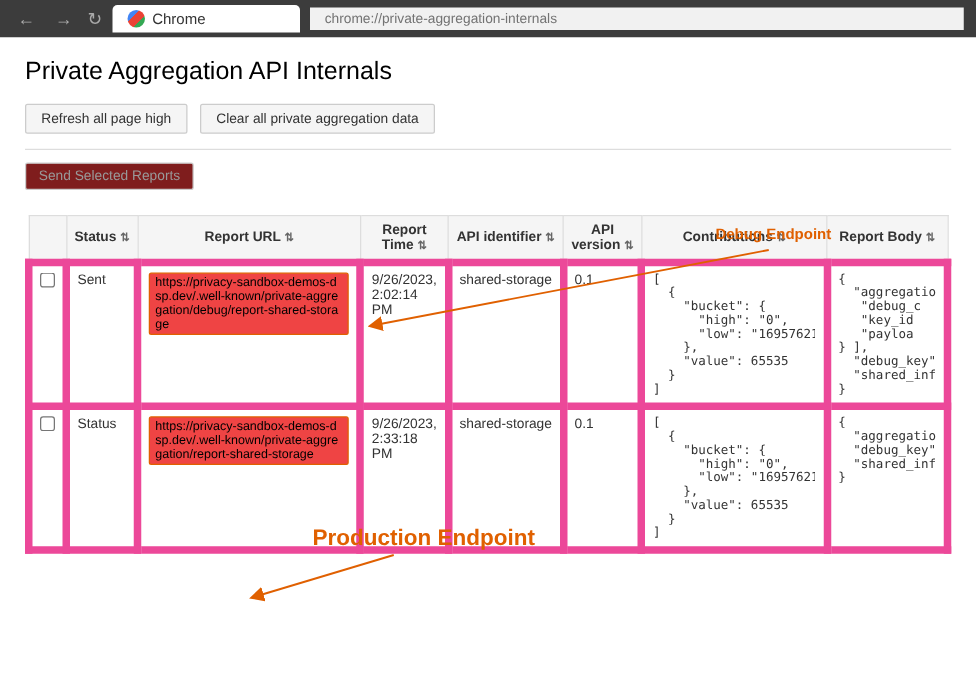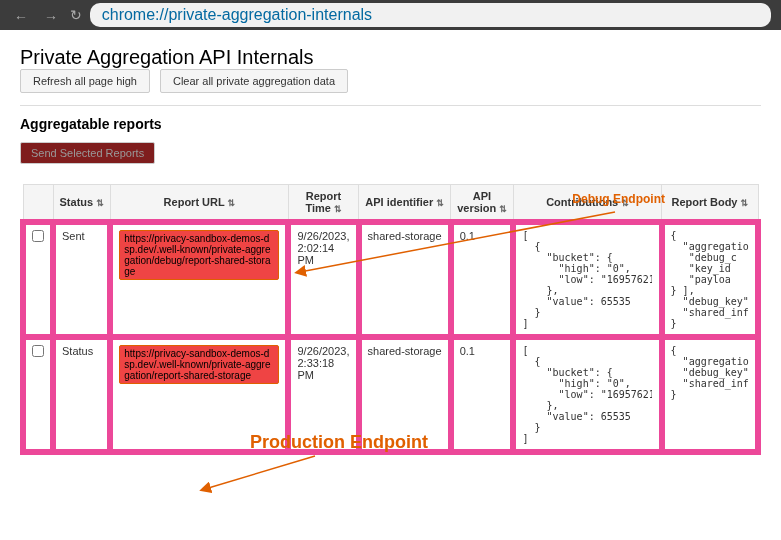--- a/index.html
+++ b/index.html
@@ -44,40 +44,41 @@
       width: 14px;
       height: 14px;
       border-radius: 50%;
       background: #e44;
       display: flex;
       align-items: center;
       justify-content: center;
     }
     .address-bar {
       background: #f1f1f1;
-      border-radius: 10px;
+      border-radius: 0;
       padding: 3px 12px;
-      font-size: 16px;
-      color: #0369a1;
+      font-size: 11px;
+      color: #737373;
       flex: 1;
       white-space: nowrap;
       overflow: hidden;
       text-overflow: ellipsis;
     }
 
     
     .page-content {
       padding: 16px 20px;
       background: #fff;
     }
 
     .page-title {
       font-size: 20px;
       font-weight: normal;
       color: #000;
+      margin-bottom: 14px;
     }
 
     .toolbar {
       display: flex;
       gap: 10px;
       margin-bottom: 12px;
     }
 
     .btn {
       background: #f5f5f5;
@@ -182,34 +183,37 @@
       height: 12px;
     }
   </style>
 </head>
 <body>
 
 <div class="browser-chrome">
   <button class="browser-nav-btn">←</button>
   <button class="browser-nav-btn">→</button>
   <button class="browser-reload">↻</button>
+  <div class="browser-tab">
+    <div class="tab-icon" style="background: linear-gradient(135deg, #4285f4 33%, #ea4335 33% 66%, #34a853 66%); width:14px; height:14px; border-radius:50%;"></div>
+    <span>Chrome</span>
+  </div>
   <div class="address-bar">chrome://private-aggregation-internals</div>
 </div>
 
 <div class="page-content">
   <h1 class="page-title">Private Aggregation API Internals</h1>
 
   <div class="toolbar">
     <button class="btn">Refresh all page high</button>
     <button class="btn">Clear all private aggregation data</button>
   </div>
 
   <hr class="divider">
 
-  <div class="section-title">Aggregatable reports</div>
 
   <button class="send-btn" disabled="">Send Selected Reports</button>
 
   
   <div class="table-wrapper">
 
     <div style="position: absolute; top: 8px; right: 96px; color: #e06000; font-size: 12px; font-weight: bold; z-index: 10;">Debug Endpoint</div>
 
     <div style="position: absolute; top: 248px; left: 230px; color: #e06000; font-size: 18px; font-weight: bold; z-index: 10;">Production Endpoint</div>
 

